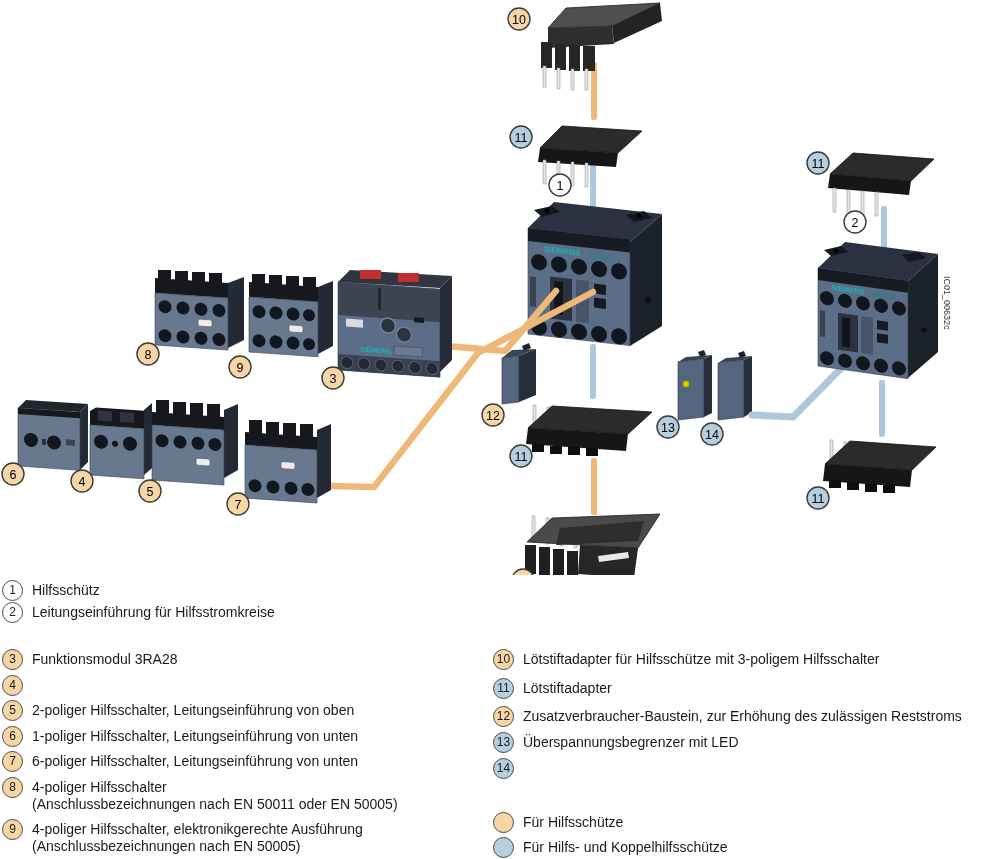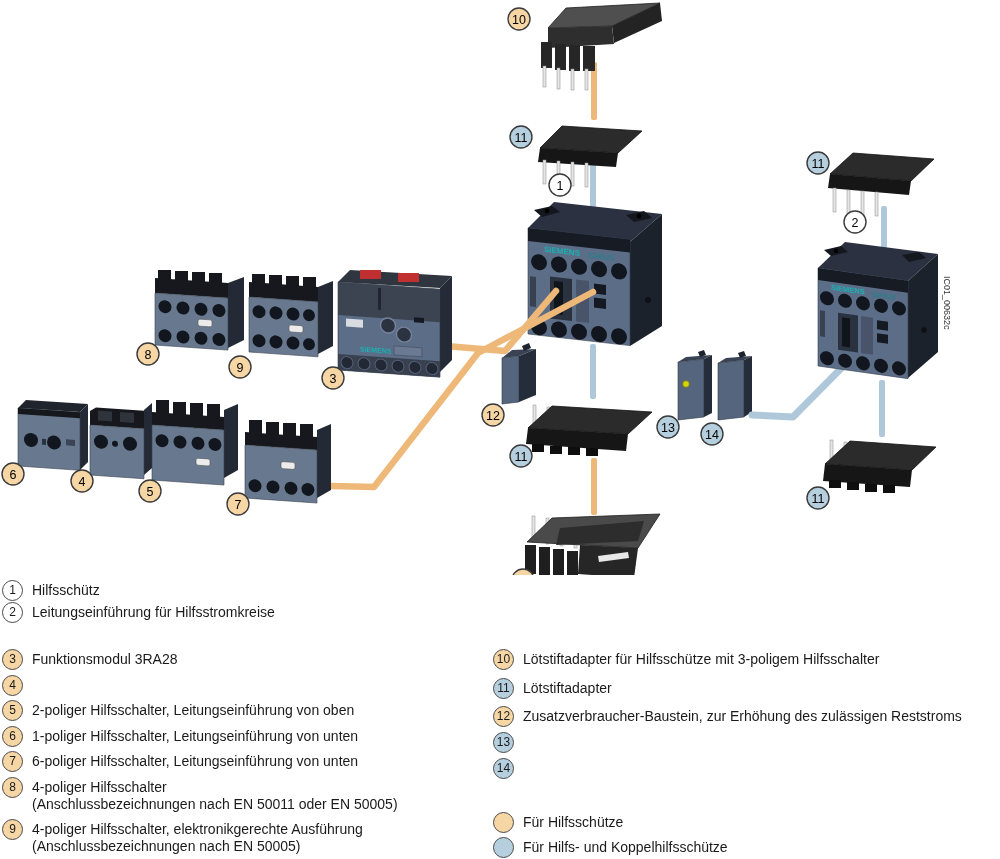--- a/index.html
+++ b/index.html
@@ -474,20 +474,21 @@
 <div class="legend-row" style="left:493px;top:678px;">
   <span class="badge blue">11</span>
   <span class="ltext">Lötstiftadapter</span>
 </div>
 <div class="legend-row" style="left:493px;top:706px;">
   <span class="badge tan">12</span>
   <span class="ltext">Zusatzverbraucher-Baustein, zur Erhöhung des zulässigen Reststroms</span>
 </div>
 <div class="legend-row" style="left:493px;top:732px;">
   <span class="badge blue">13</span>
+  <span class="ltext">Überspannungsbegrenzer mit LED</span>
 </div>
 <div class="legend-row" style="left:493px;top:758px;">
   <span class="badge blue">14</span>
 </div>
 
 <div class="legend-row" style="left:493px;top:812px;">
   <span class="badge tan"></span>
   <span class="ltext">Für Hilfsschütze</span>
 </div>
 <div class="legend-row" style="left:493px;top:837px;">

